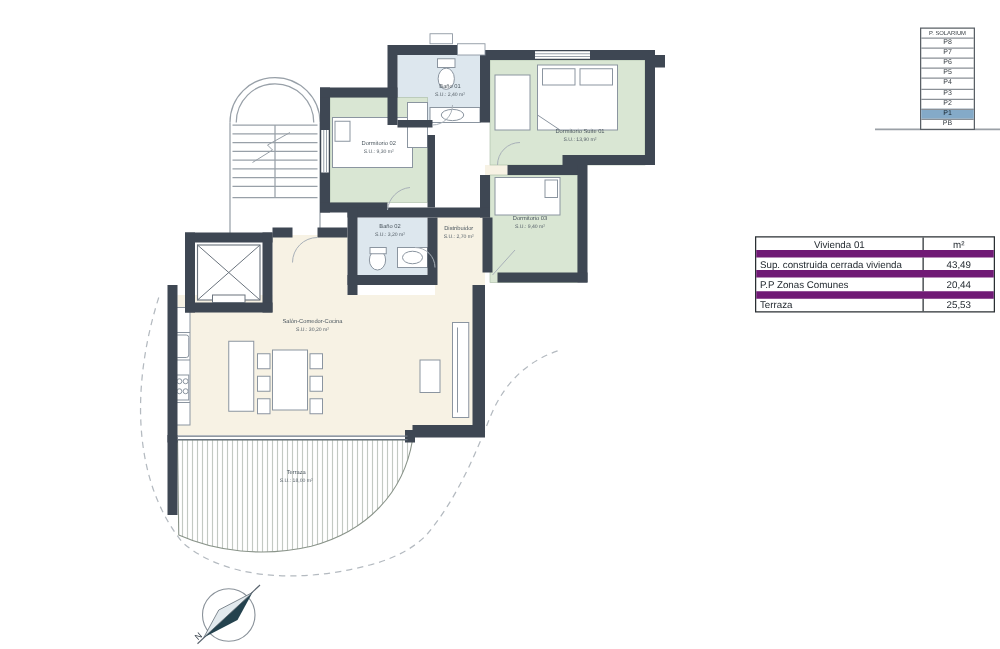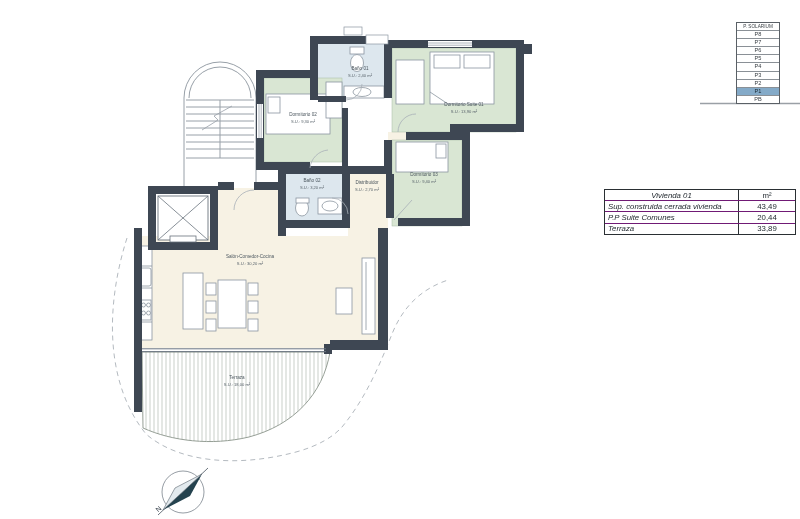--- a/index.html
+++ b/index.html
@@ -9,23 +9,23 @@
 
   
   .stack{position:absolute;left:736px;top:22px;width:42px;border:1px solid #5a6066;background:#fff;}
   .stack .row{height:7.1px;line-height:7.3px;font-size:5.6px;text-align:center;color:#3a4046;
               border-top:1px solid #8a9096;cursor:pointer;}
   .stack .row:first-child{border-top:none;font-size:4.7px;letter-spacing:0;}
   .stack .row.sel{background:#84aac8;color:#15242e;}
 
   
   .atable{position:absolute;left:604px;top:189px;width:190px;border:1px solid #2a2f33;background:#fff;color:#232a30;}
-  .arow{display:flex;border-top:1px solid #701a75;}
+  .arow{display:flex;border-top:6px solid #701a75;}
   .arow:first-child{border-top:none;}
-  .alabel{flex:1;font-size:7.8px;line-height:9.2px;padding:0.5px 3px;white-space:nowrap;font-style:italic;}
+  .alabel{flex:1;font-size:7.8px;line-height:9.2px;padding:0.5px 3px;white-space:nowrap;}
   .aval{width:56px;border-left:1px solid #2a2f33;text-align:center;font-size:7.8px;line-height:9.2px;padding:0.5px 0;}
   .ahead .alabel{text-align:center;}
 
   .plan-name{font-size:4.6px;fill:#4b565e;}
   .plan-area{font-size:4.1px;fill:#5a646c;}
 </style>
 </head>
 <body>
 
 <div class="canvas">
@@ -253,22 +253,22 @@
   <div class="atable">
     <div class="arow ahead">
       <div class="alabel">Vivienda 01</div>
       <div class="aval">m²</div>
     </div>
     <div class="arow">
       <div class="alabel">Sup. construida cerrada vivienda</div>
       <div class="aval">43,49</div>
     </div>
     <div class="arow">
-      <div class="alabel">P.P Suite Comunes</div>
+      <div class="alabel">P.P Zonas Comunes</div>
       <div class="aval">20,44</div>
     </div>
     <div class="arow">
       <div class="alabel">Terraza</div>
-      <div class="aval">33,89</div>
+      <div class="aval">25,53</div>
     </div>
   </div>
 
 </div>
 
 </body></html>

